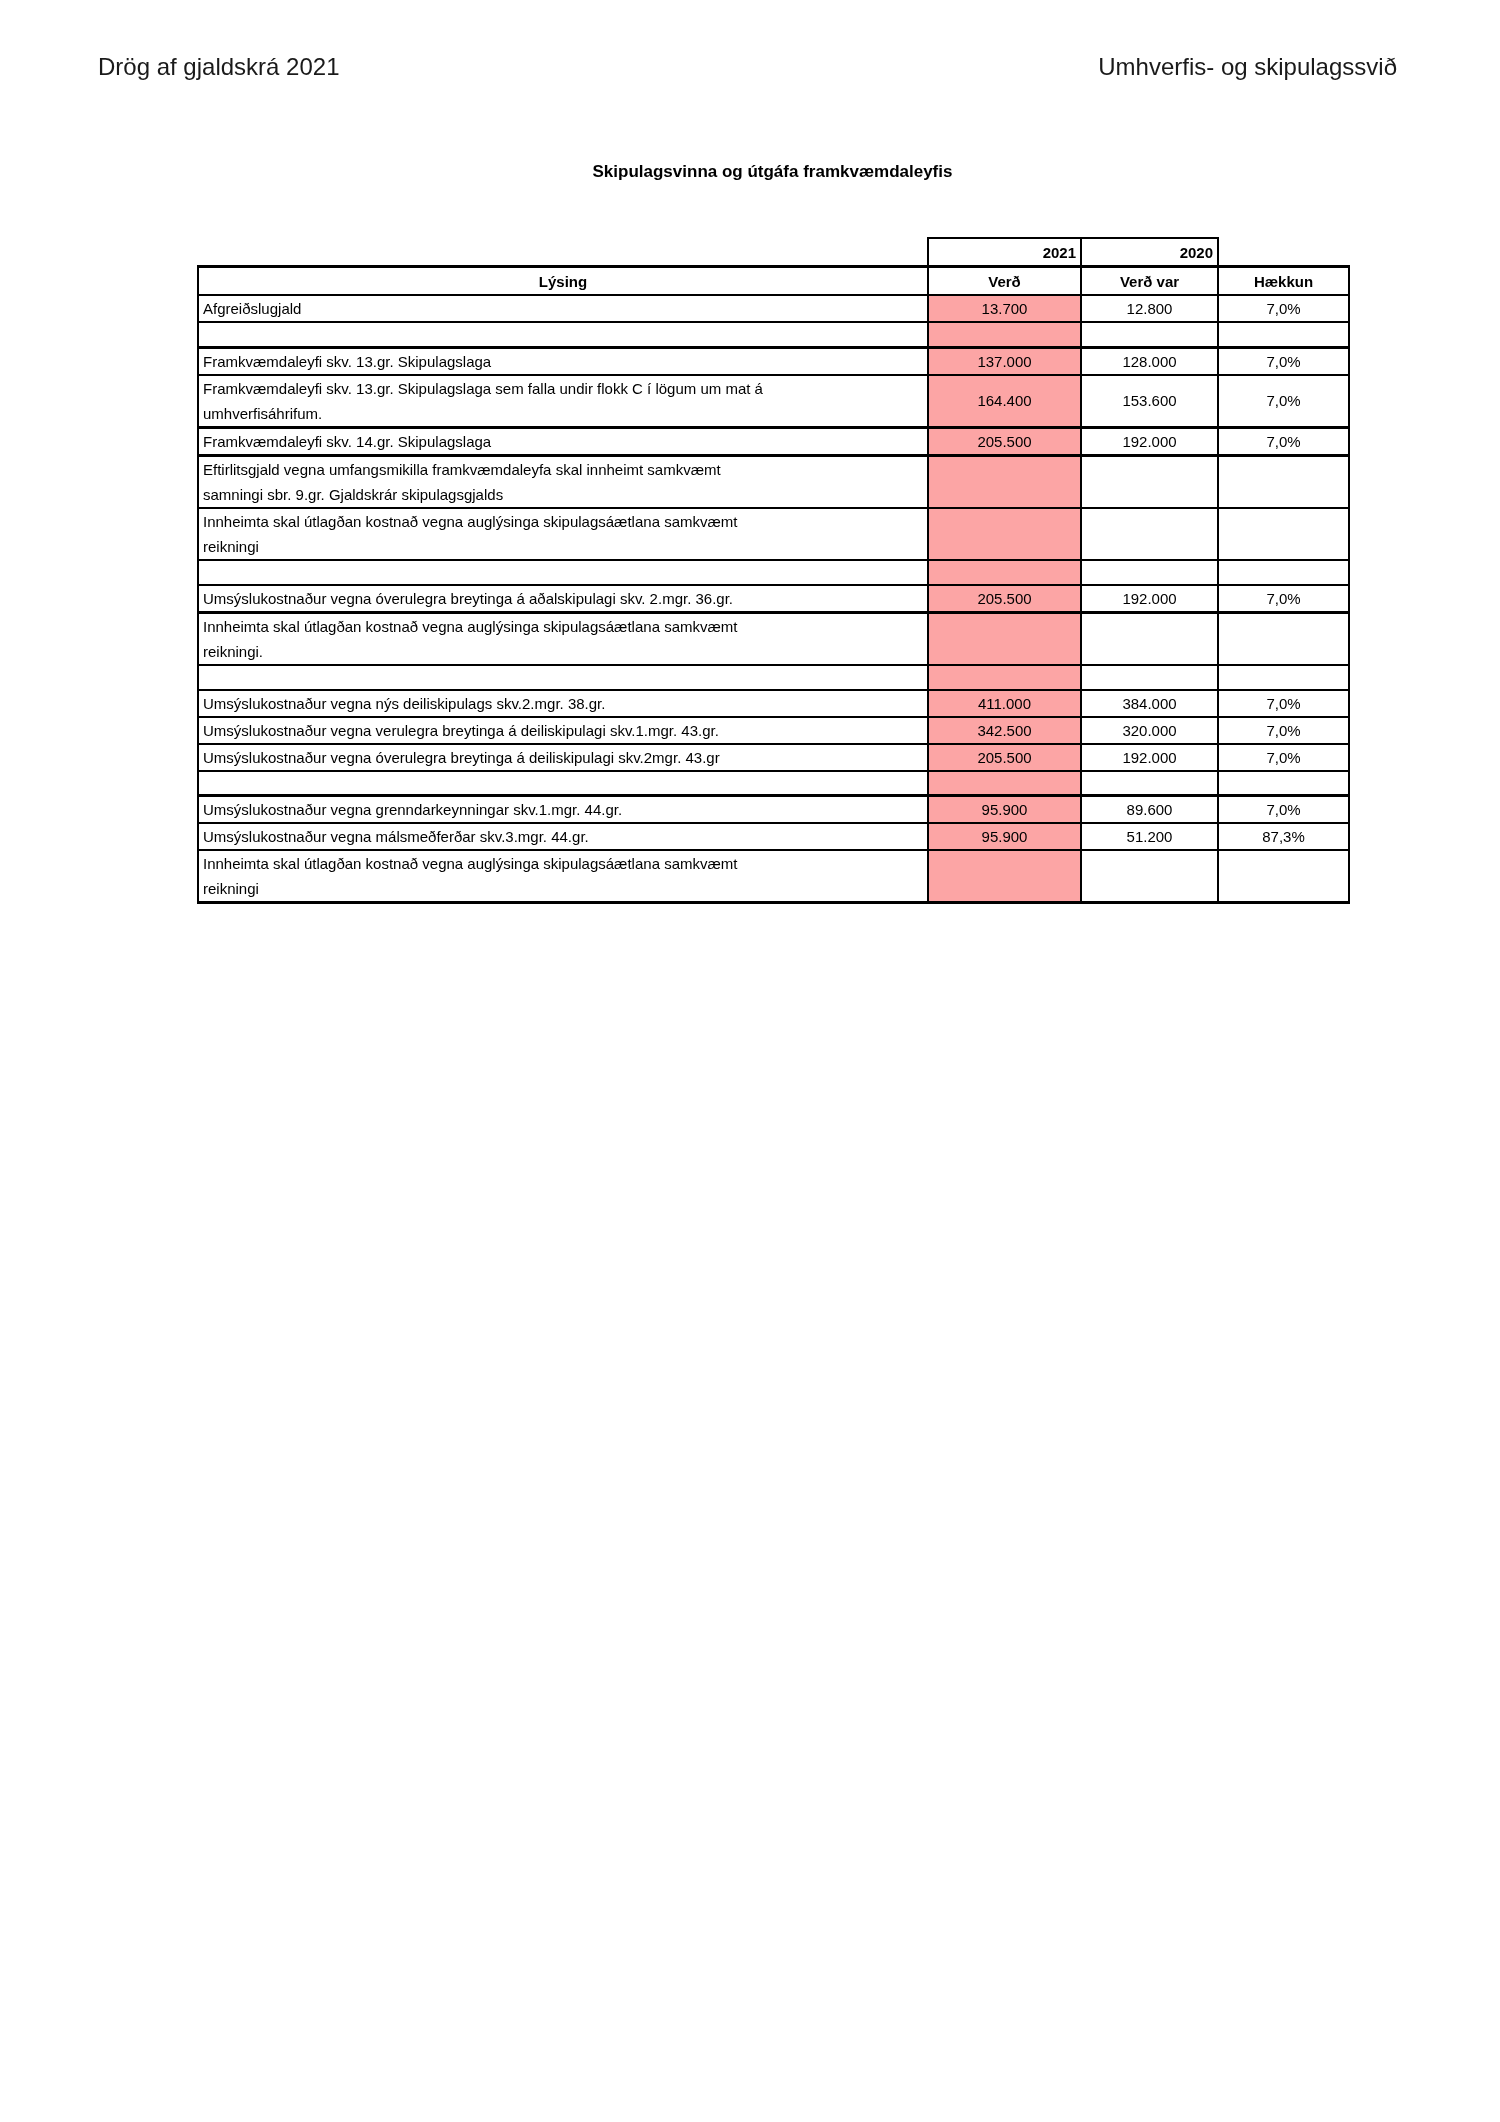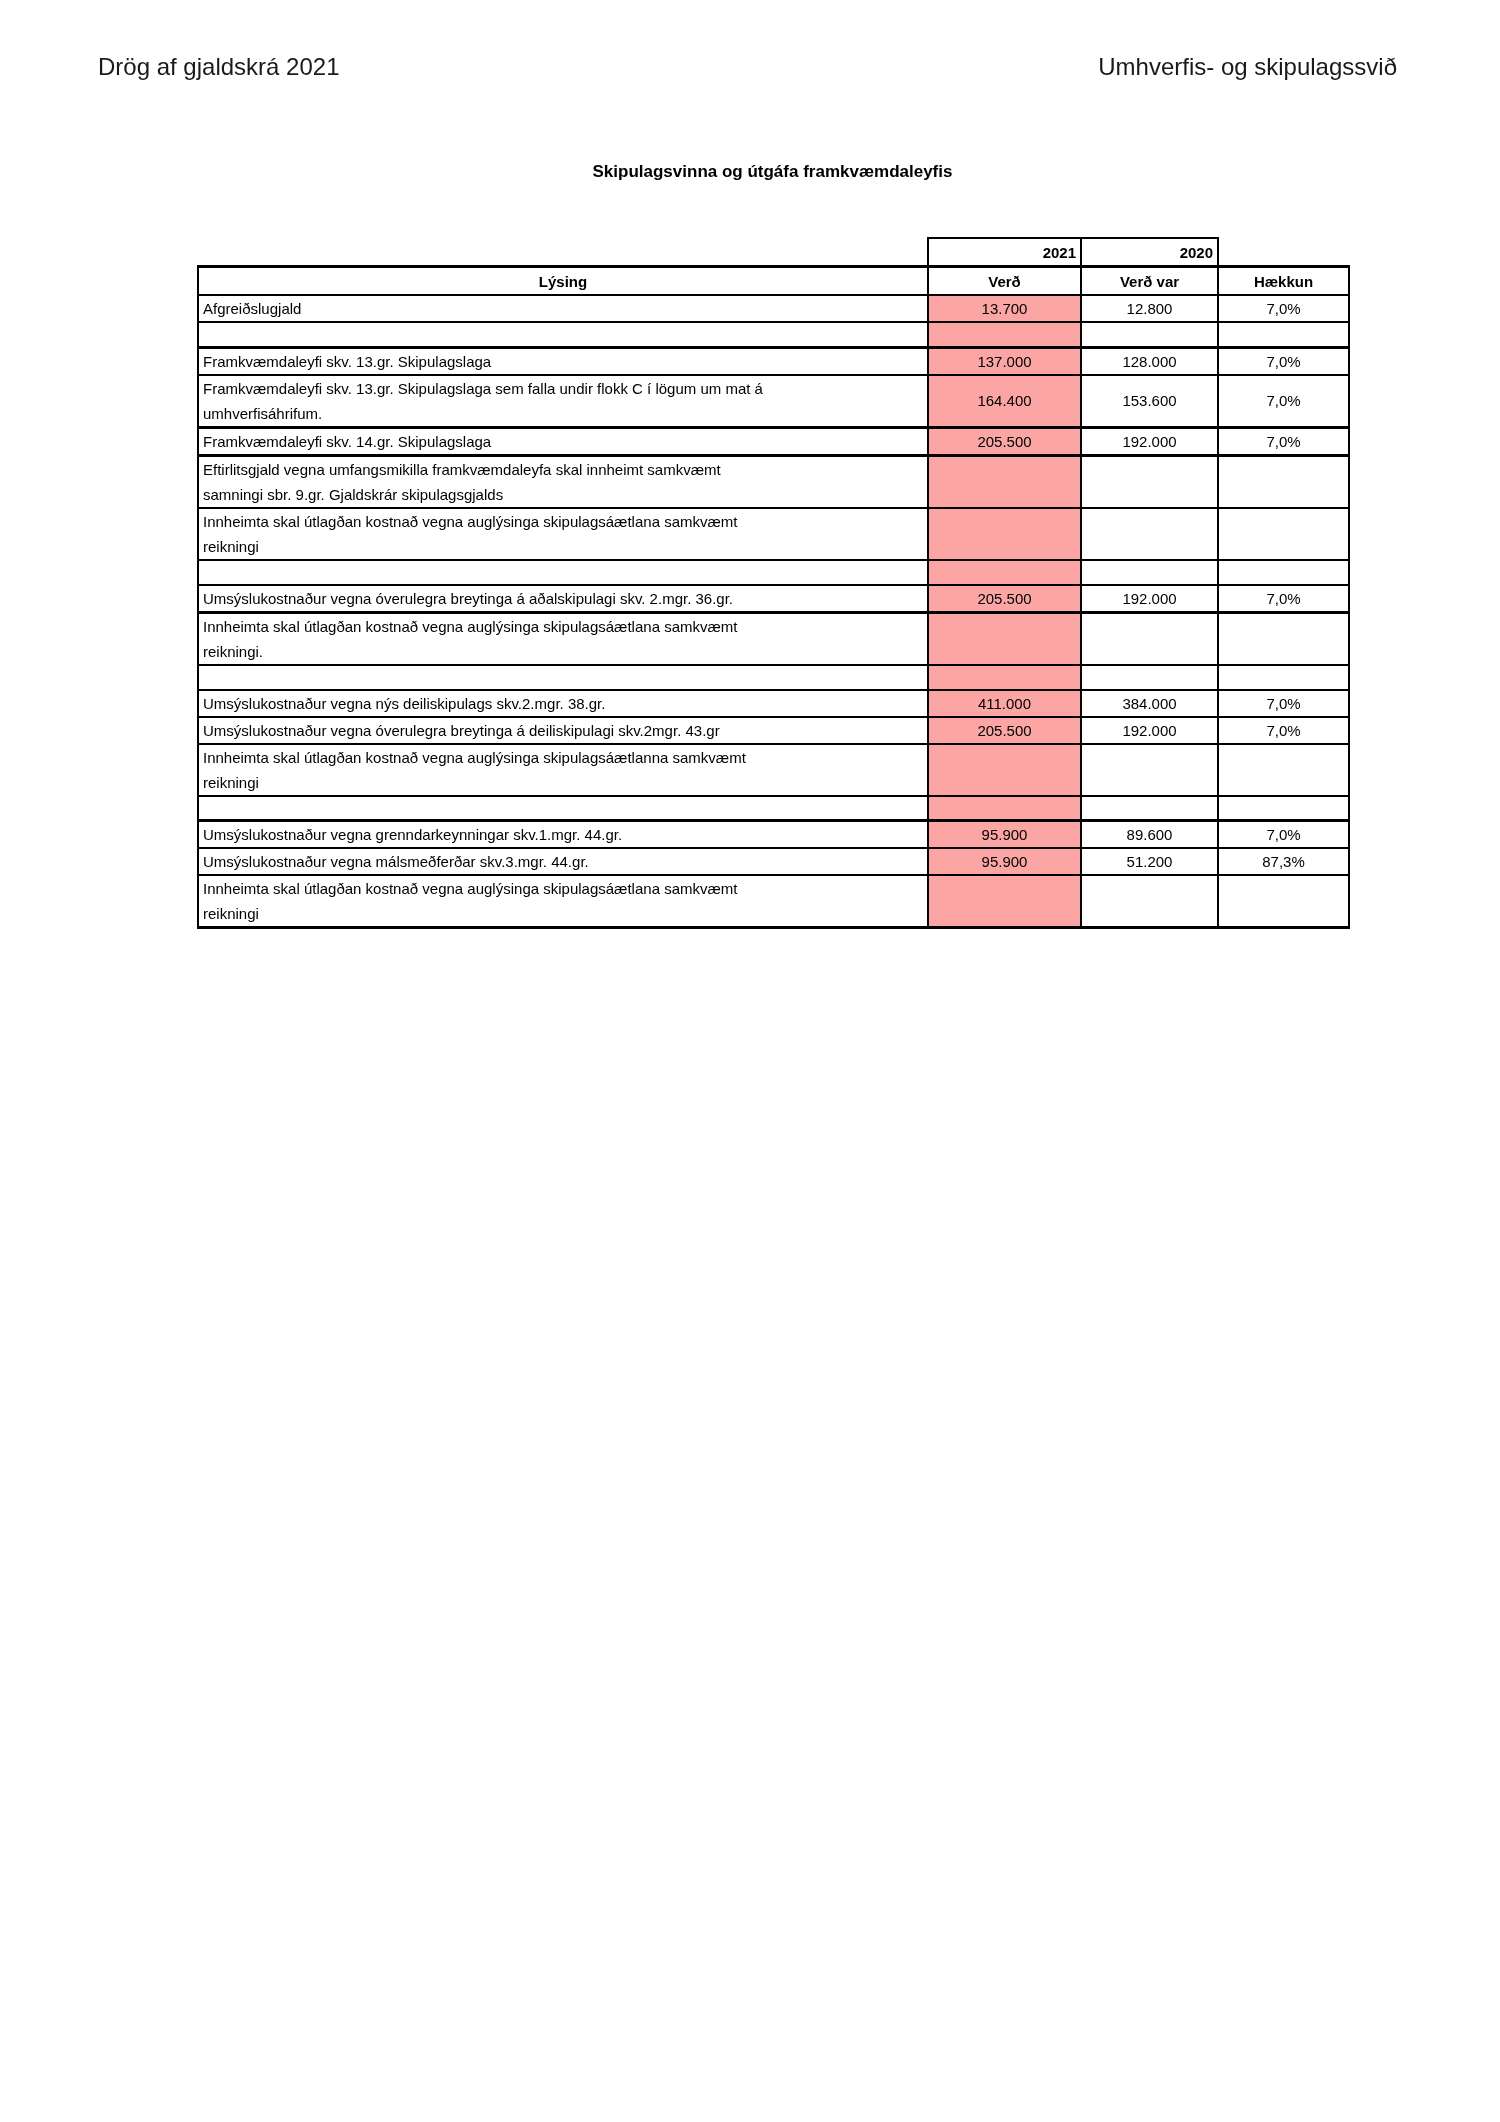--- a/index.html
+++ b/index.html
@@ -145,31 +145,30 @@
         <td class="bd num"></td>
         <td class="bd num"></td>
       </tr>
       <tr class="r1">
         <td class="bd desc">Umsýslukostnaður vegna nýs deiliskipulags skv.2.mgr. 38.gr.</td>
         <td class="bd num verd">411.000</td>
         <td class="bd num">384.000</td>
         <td class="bd num">7,0%</td>
       </tr>
       <tr class="r1">
+        <td class="bd desc">Umsýslukostnaður vegna verulegra breytinga á deiliskipulagi skv.1.mgr. 43.gr.</td>
+        <td class="bd num verd">342.500</td>
+        <td class="bd num">320.000</td>
+        <td class="bd num">7,0%</td>
+      </tr>
+      <tr class="r1">
         <td class="bd desc">Umsýslukostnaður vegna óverulegra breytinga á deiliskipulagi skv.2mgr. 43.gr</td>
         <td class="bd num verd">205.500</td>
         <td class="bd num">192.000</td>
         <td class="bd num">7,0%</td>
-      </tr>
-      <tr class="r2">
-        <td class="bd desc">Innheimta skal útlagðan kostnað vegna auglýsinga skipulagsáætlanna samkvæmt
-reikningi</td>
-        <td class="bd num verd"></td>
-        <td class="bd num"></td>
-        <td class="bd num"></td>
       </tr>
       <tr class="r1">
         <td class="bd desc"></td>
         <td class="bd num verd"></td>
         <td class="bd num"></td>
         <td class="bd num"></td>
       </tr>
       <tr class="r1 thick">
         <td class="bd desc">Umsýslukostnaður vegna grenndarkeynningar skv.1.mgr. 44.gr.</td>
         <td class="bd num verd">95.900</td>

